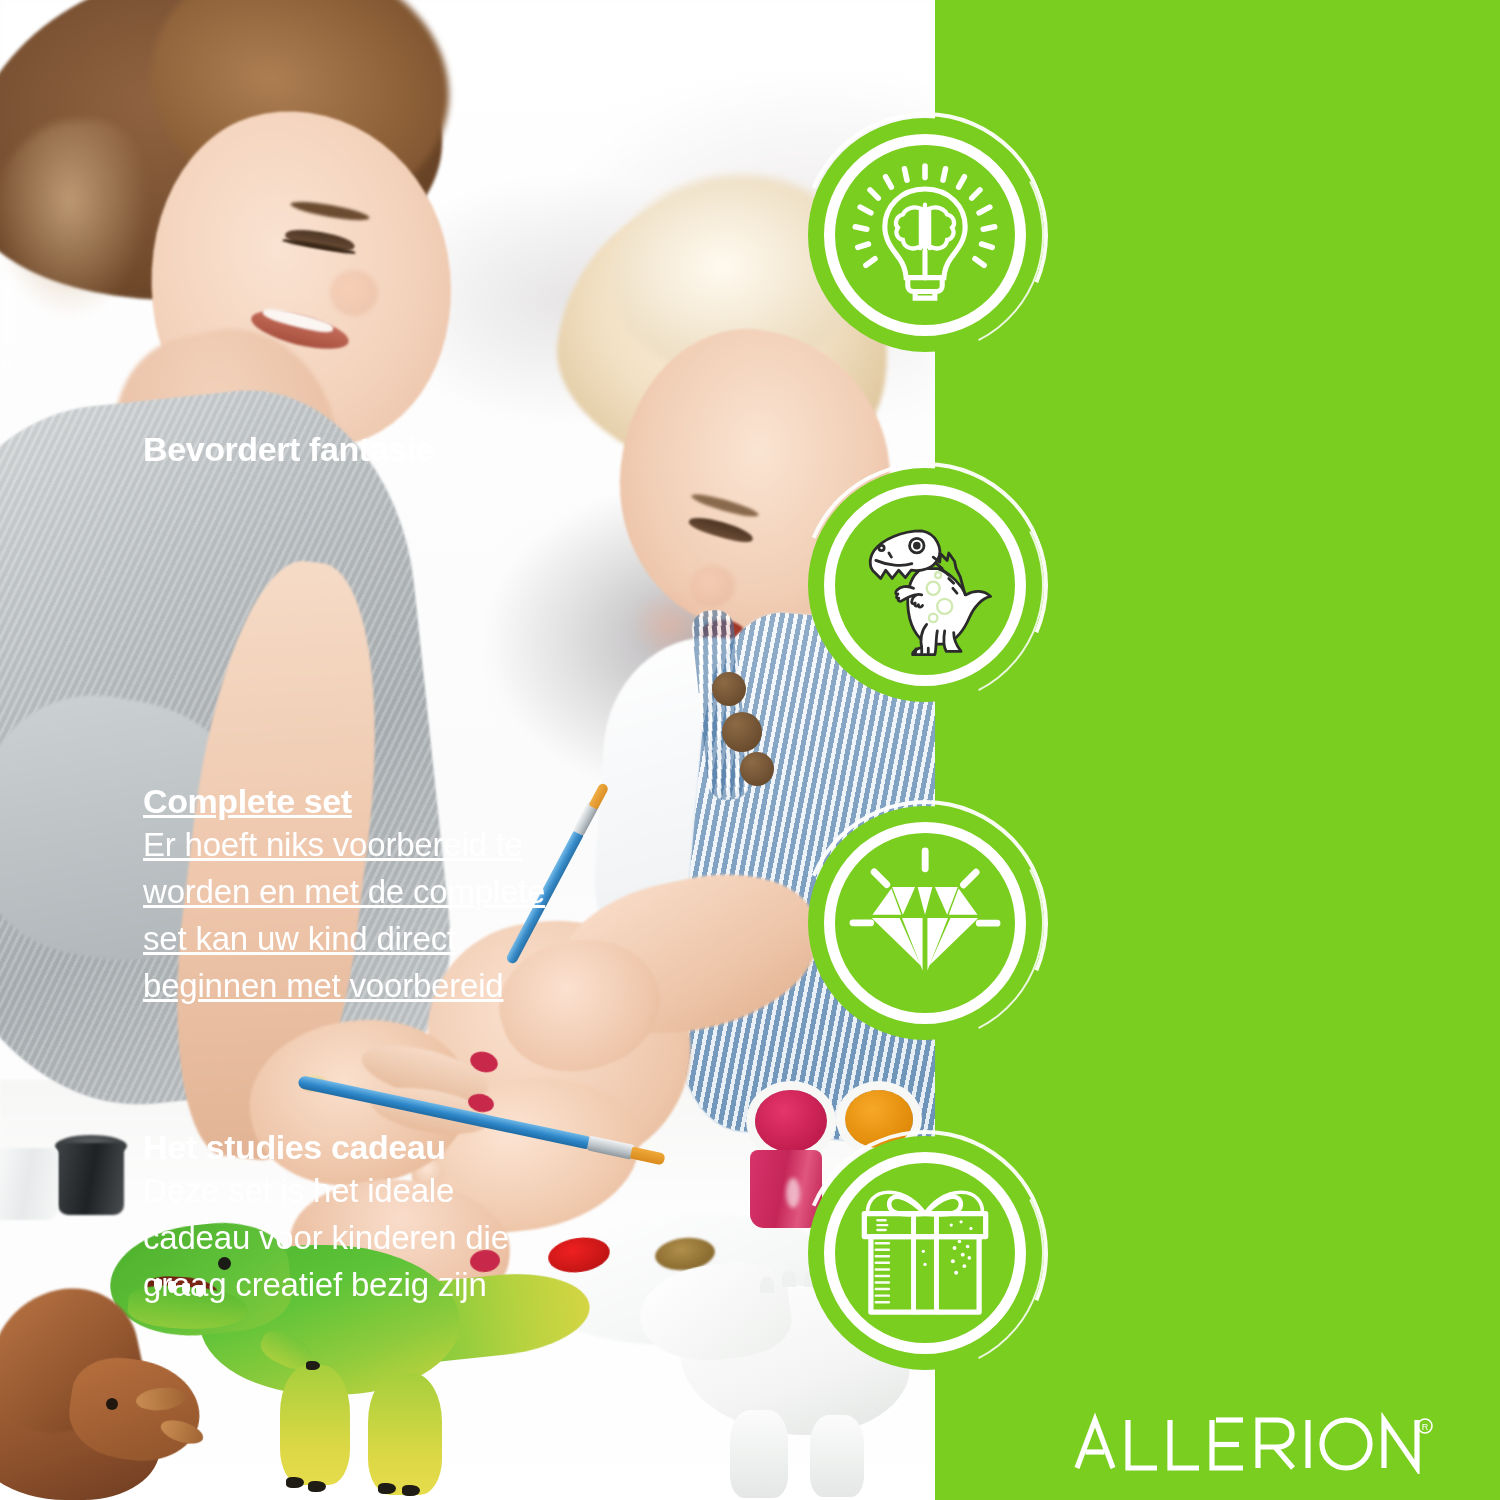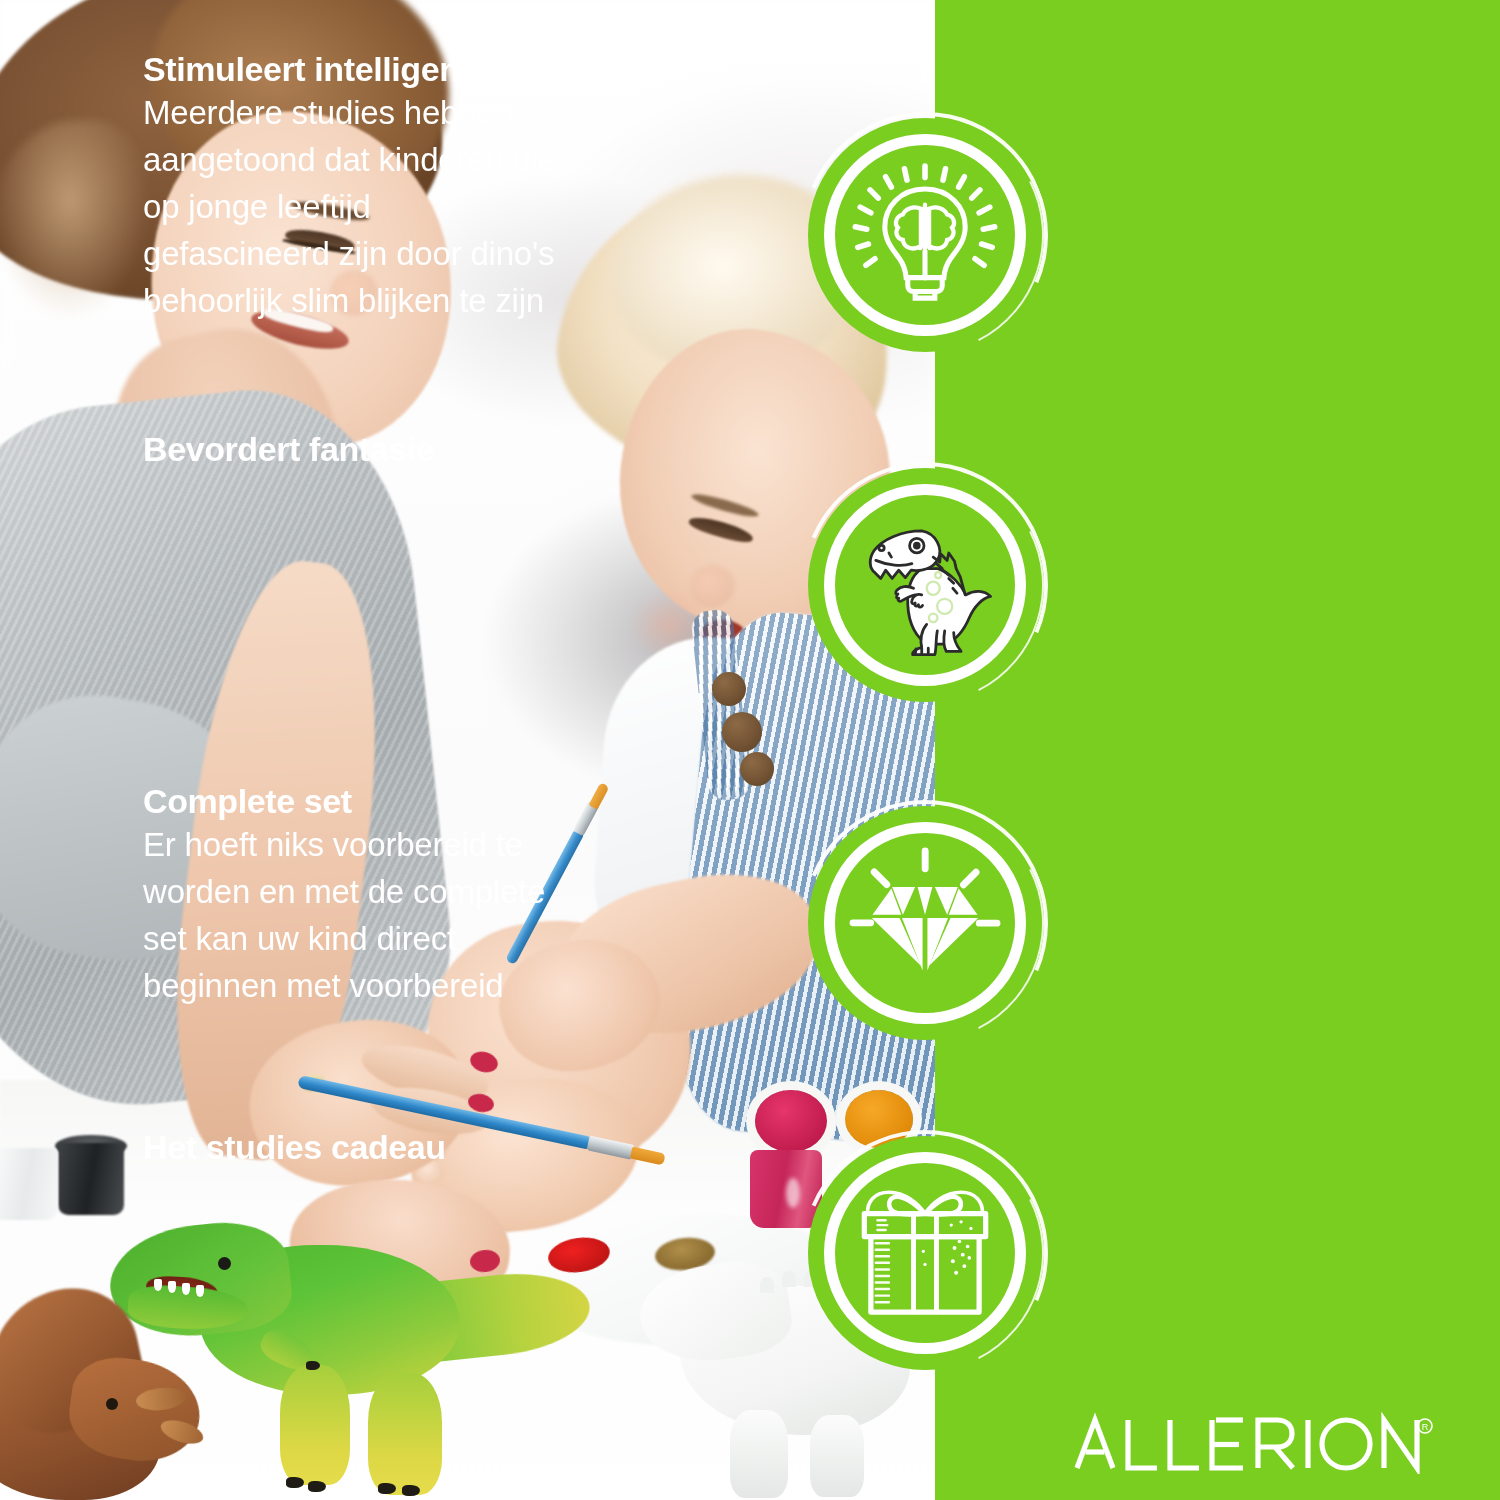--- a/index.html
+++ b/index.html
@@ -377,24 +377,20 @@
           <path d="M26 14.5 L29.5 20.8"></path>
           <path d="M16.5 22.5 L21.5 27.5"></path>
           <path d="M10.5 33 L17 36.5"></path>
           <path d="M7.5 45 L14.5 46.5"></path>
           <path d="M9 57.5 L15.5 55.5"></path>
           <path d="M14 68.5 L19.5 64.5"></path>
         </g>
       </svg>
     </div>
   </div>
-  <div class="feature" style="top:50px;">
-    <h3>Stimuleert intelligentie</h3>
-    <p>Meerdere studies hebben aangetoond dat kinderen die op jonge leeftijd gefascineerd zijn door dino's behoorlijk slim blijken te zijn</p>
-  </div>
 
   <div class="badge" style="left:802px;top:462px;">
     <div class="disc"></div>
     <div class="arc"></div>
     <div class="arc2"></div>
     <div class="ring"></div>
     <div class="glyph">
       <svg viewBox="0 0 100 100" fill="#ffffff" stroke="#2b2b2b" stroke-width="1.7" stroke-linejoin="round" stroke-linecap="round">
 
         <path d="M48 40 C42 44 39 52 39.5 62 C40 74 45 83 52 86 L63 86 C70 83 74 77 77 70 C80 63 85 58 90 57 C86 53 80 53 75 56 C72 50 66 43 58 40 Z"></path>
@@ -454,21 +450,21 @@
 
           <rect x="48" y="4" width="4.2" height="15" rx="2.1"></rect>
           <rect x="48" y="4" width="4.2" height="15" rx="2.1" transform="rotate(45 50 50)"></rect>
           <rect x="48" y="4" width="4.2" height="15" rx="2.1" transform="rotate(-45 50 50)"></rect>
           <rect x="48" y="4" width="4.2" height="15" rx="2.1" transform="rotate(90 50 50)"></rect>
           <rect x="48" y="4" width="4.2" height="15" rx="2.1" transform="rotate(-90 50 50)"></rect>
         </g>
       </svg>
     </div>
   </div>
-  <div class="feature" style="top:782px;">
+  <div class="feature" style="top:782px;text-decoration:underline;">
     <h3>Complete set</h3>
     <p>Er hoeft niks voorbereid te worden en met de complete set kan uw kind direct beginnen met voorbereid</p>
   </div>
 
   <div class="badge" style="left:802px;top:1130px;">
     <div class="disc"></div>
     <div class="arc"></div>
     <div class="arc2"></div>
     <div class="ring"></div>
     <div class="glyph">
@@ -504,20 +500,21 @@
             <circle cx="72" cy="31" r="1"></circle>
           <circle cx="78" cy="35" r="1"></circle>
           <circle cx="49" cy="49" r="1"></circle>
             <circle cx="50" cy="57" r="1"></circle>
         </g>
       </svg>
     </div>
   </div>
   <div class="feature" style="top:1128px;">
     <h3>Het studies cadeau</h3>
+    <p>Deze set is het ideale cadeau voor kinderen die graag creatief bezig zijn</p>
   </div>
 
   <div id="logo">
     <svg viewBox="0 0 360 62" width="360" height="62" aria-hidden="true">
       <g fill="none" stroke="#ffffff" stroke-width="5.2" stroke-linecap="butt">
 
         <path d="M4 56 L22 8 L40 56"></path>
         <path d="M12.5 40 L31.5 40"></path>
 
         <path d="M55 8 L55 56 L84 56"></path>

